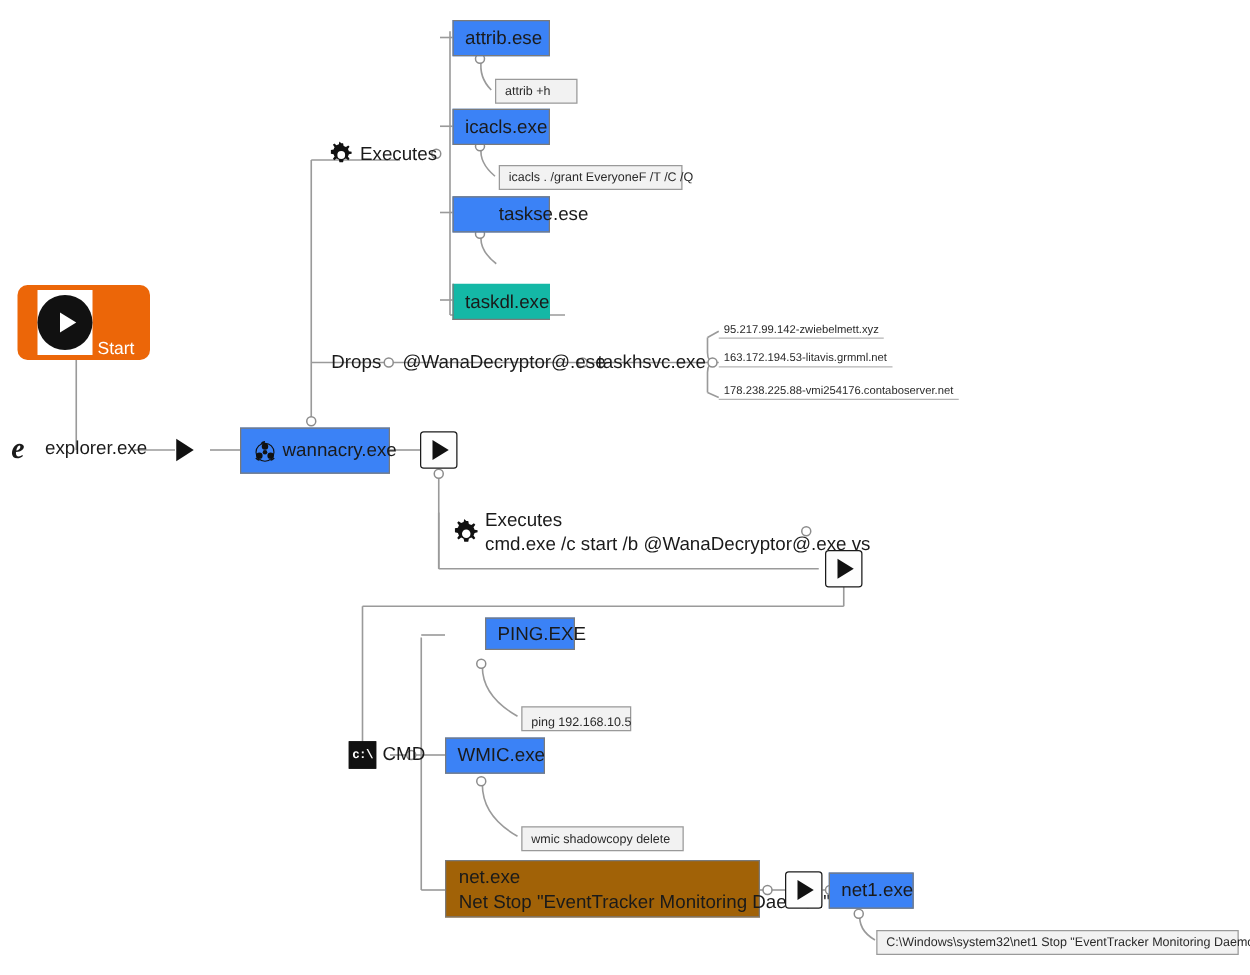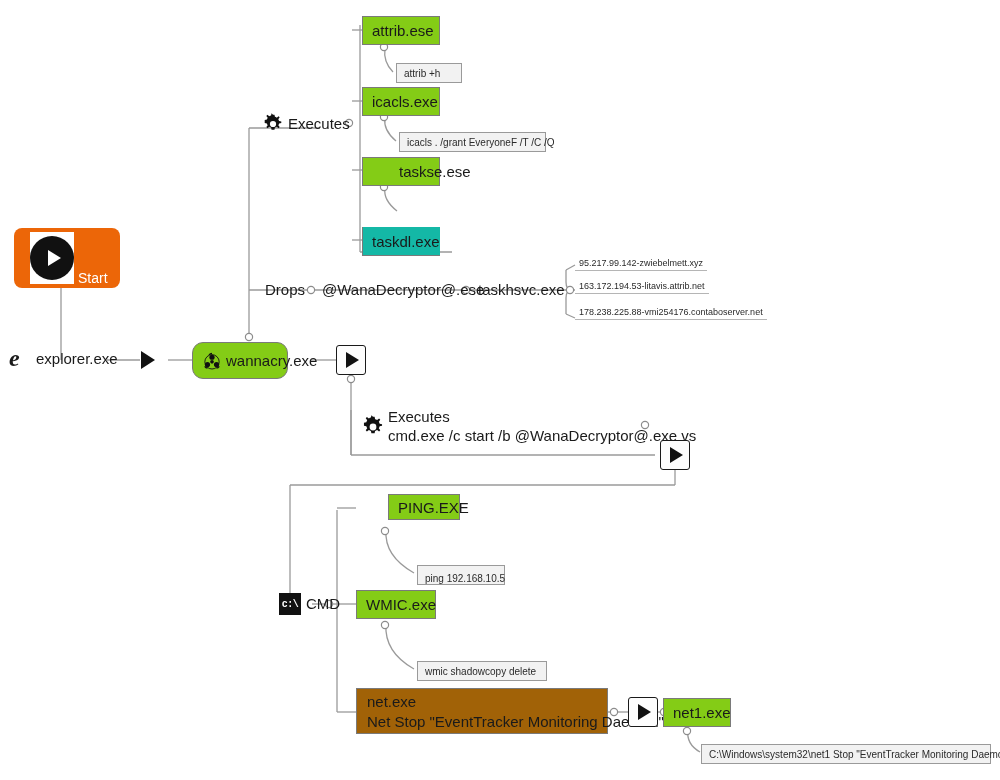--- a/index.html
+++ b/index.html
@@ -31,21 +31,21 @@
     background: #f2f2f2;
     border: 1px solid #8c8c8c;
     display: flex;
     align-items: center;
     white-space: nowrap;
   }
   .node-proc {
     font-size: 15px;
     color: #1a1a1a;
     padding: 0 9px;
-    background: #84cc16;
+    background: #3b82f6;
     border: 1px solid #7a7a7a;
   }
   .node-cmdtext {
     font-size: 10px;
     color: #2a2a2a;
     padding: 0 7px;
     background: #f2f2f2;
     border: 1px solid #9a9a9a;
   }
   .node-net {
@@ -269,21 +269,21 @@
     <span class="ie-icon" style="position:relative; width:26px; height:26px; display:inline-block;">
       <svg width="26" height="26" viewBox="0 0 26 26">
         <text x="1" y="21" font-family="Liberation Serif, serif" font-size="24" font-style="italic" font-weight="bold" fill="#1a1a1a">e</text>
       </svg>
     </span>
     <span style="font-size:15px; margin-left:2px;">explorer.exe</span>
   </div>
 
   <div class="arrow-solid" style="left:141px; top:351px;"></div>
 
-  <div class="node node-proc" style="left:192px; top:342px; width:96px; height:37px;border-radius:11px;">
+  <div class="node node-proc" style="left:192px; top:342px; width:120px; height:37px;">
     <span class="bio-icon" style="position:relative; width:20px; height:20px; display:inline-block; margin-right:4px;">
       <svg width="20" height="20" viewBox="0 0 24 24">
         <g fill="#111111">
           <circle cx="12" cy="7.5" r="3.1"></circle>
           <circle cx="6.6" cy="16.2" r="3.1"></circle>
           <circle cx="17.4" cy="16.2" r="3.1"></circle>
           <circle cx="12" cy="13" r="2.2" fill="#111111"></circle>
           <path d="M12 2.2 a5.6 5.6 0 0 0 -4.2 2 l1.2 1 A4 4 0 0 1 12 3.8z"></path>
           <path d="M2.6 18.8 a5.6 5.6 0 0 0 4 2.6 l0.1-1.6 a4 4 0 0 1 -2.7-1.8z"></path>
           <path d="M21.4 18.8 a5.6 5.6 0 0 1 -4 2.6 l-0.1-1.6 a4 4 0 0 0 2.7-1.8z"></path>
@@ -329,21 +329,21 @@
   </div>
 
   <span class="plain-label" style="left:265px; top:281px;">Drops</span>
   <span class="plain-label" style="left:322px; top:281px;">@WanaDecryptor@.ese</span>
   <span class="plain-label" style="left:478px; top:281px;">taskhsvc.exe</span>
 
   <div class="node-url" style="left:575px; top:257px;">
     <span>95.217.99.142-zwiebelmett.xyz</span>
   </div>
   <div class="node-url" style="left:575px; top:280px;">
-    <span>163.172.194.53-litavis.attrib.net</span>
+    <span>163.172.194.53-litavis.grmml.net</span>
   </div>
   <div class="node-url" style="left:575px; top:306px;">
     <span>178.238.225.88-vmi254176.contaboserver.net</span>
   </div>
 
   <span class="gear-icon" style="left:361px; top:415px; width:24px; height:24px;">
     <svg width="24" height="24" viewBox="0 0 24 24">
       <g fill="#111111">
         <path d="M12 1.8 l1.6 0 0.5 2.4 a8 8 0 0 1 2 0.85 l2-1.45 1.15 1.15 -1.45 2 a8 8 0 0 1 .85 2 l2.4 .5 0 1.6 -2.4 .5 a8 8 0 0 1 -.85 2 l1.45 2 -1.15 1.15 -2-1.45 a8 8 0 0 1 -2 .85 l-.5 2.4 -1.6 0 -1.6 0 -.5-2.4 a8 8 0 0 1 -2-.85 l-2 1.45 -1.15-1.15 1.45-2 a8 8 0 0 1 -.85-2 l-2.4-.5 0-1.6 0-1.6 2.4-.5 a8 8 0 0 1 .85-2 l-1.45-2 1.15-1.15 2 1.45 a8 8 0 0 1 2-.85 l.5-2.4z"></path>
       </g>

